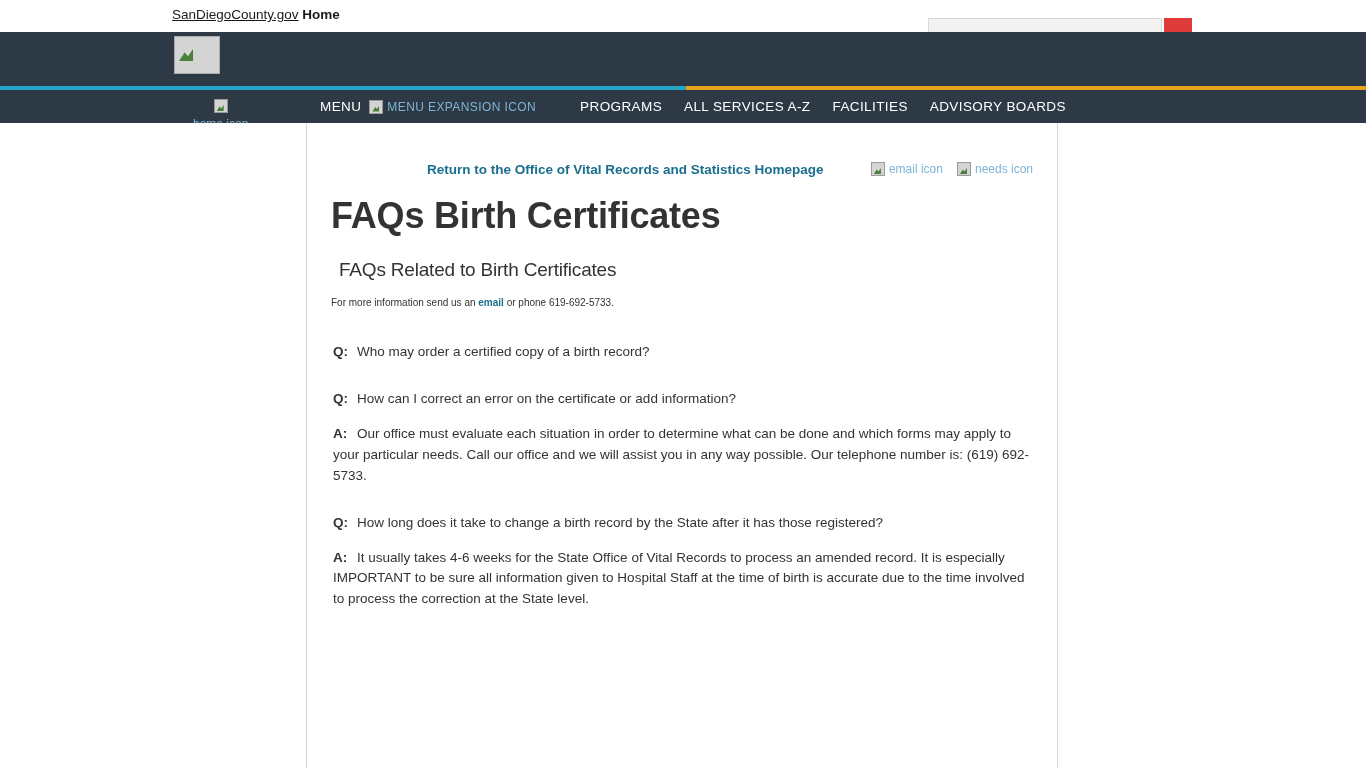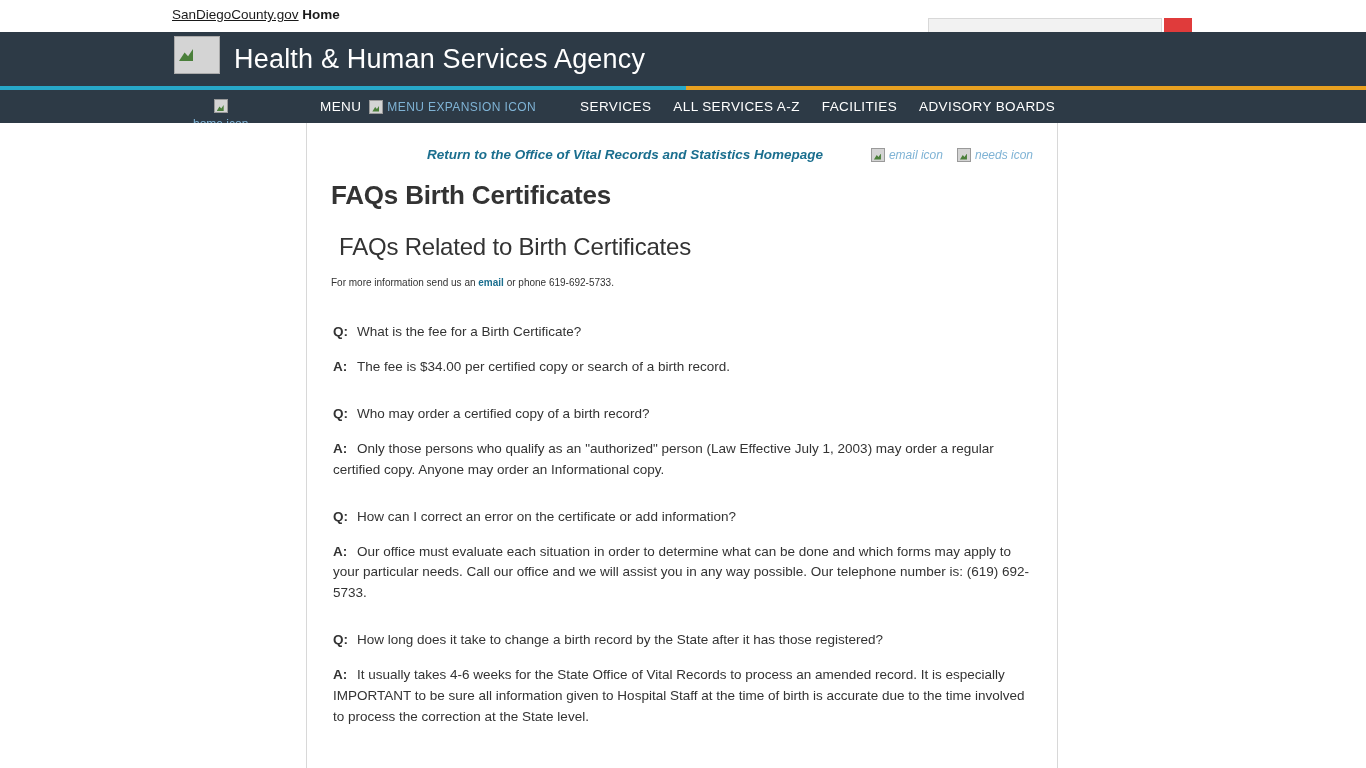--- a/index.html
+++ b/index.html
@@ -167,44 +167,43 @@
     top: 0;
     width: 752px;
     height: 648px;
     border-left: 1px solid #d8d8d8;
     border-right: 1px solid #d8d8d8;
     background: #ffffff;
     padding: 0 24px;
   }
   .util-row {
     display: flex;
-    align-items: center;
-    padding-top: 24px;
+    align-items: flex-start;
+    padding-top: 39px;
     justify-content: flex-end;
     gap: 14px;
-    font-style: italic;
   }
   .return-link {
     font-size: 13.5px;
     font-weight: bold;
     color: #1a6e8e;
     cursor: pointer;
     text-decoration: none;
     margin-right: auto;
     margin-left: 96px;
   }
   h1.page-title {
-    font-size: 26px;
+    font-size: 36px;
     color: #333333;
     margin: 18px 0 0 0;
     font-weight: bold;
     letter-spacing: -0.2px;
   }
   h2.sub-title {
-    font-size: 24px;
+    font-size: 19px;
     color: #333333;
     font-weight: normal;
     margin: 22px 0 0 8px;
     letter-spacing: -0.2px;
   }
   p.intro {
     font-size: 10px;
     color: #333333;
     margin: 14px 0 0 0;
     line-height: 1.5;
@@ -240,40 +239,39 @@
     <span class="underlined">SanDiegoCounty.gov</span><span class="plain"> Home</span>
   </div>
   <div class="search-box"></div>
   <button class="search-btn"></button>
 </div>
 
 <div class="banner">
   <div class="banner-logo">
       <span class="broken"></span>
     </div>
-  <div class="banner-title">Health &amp; Human Services Agency</div>
 </div>
 
 <div class="accent">
   <div class="cyan"></div>
     <div class="gold"></div>
 </div>
 
 <div class="nav">
   <div class="nav-home brokenimg">
     <span class="ph"></span>
       <span>home icon</span>
   </div>
   <div class="nav-items">
     <div class="nav-item first">MENU</div>
     <div class="nav-item nav-menu-expansion brokenimg">
       <span class="ph"></span>
         <span>MENU EXPANSION ICON</span>
     </div>
-    <div class="nav-item">SERVICES</div>
+    <div class="nav-item">PROGRAMS</div>
     <div class="nav-item">ALL SERVICES A-Z</div>
     <div class="nav-item">FACILITIES</div>
     <div class="nav-item">ADVISORY BOARDS</div>
   </div>
 </div>
 
 <div class="page">
   <div class="content-col">
 
     <div class="util-row">
@@ -290,36 +288,25 @@
 
     <h1 class="page-title">FAQs Birth Certificates</h1>
     <h2 class="sub-title">FAQs Related to Birth Certificates</h2>
 
     <p class="intro">
       <span>For more information send us an </span><a>email</a><span> or phone 619-692-5733.</span>
     </p>
 
     <div class="faq">
 
-      <div class="faq-block">
-        <p class="faq-line question">
-          <span class="tag"><span>Q</span><span>:</span></span><span>What is the fee for a Birth Certificate?</span>
-        </p>
-        <p class="faq-line answer">
-          <span class="tag"><span>A</span><span>:</span></span><span>The fee is $34.00 per certified copy or search of a birth record.</span>
-        </p>
-      </div>
 
       <div class="faq-block">
         <p class="faq-line question">
           <span class="tag"><span>Q</span><span>:</span></span><span>Who may order a certified copy of a birth record?</span>
         </p>
-        <p class="faq-line answer">
-          <span class="tag"><span>A</span><span>:</span></span><span>Only those persons who qualify as an "authorized" person (Law Effective July 1, 2003) may order a regular certified copy. Anyone may order an Informational copy.</span>
-        </p>
       </div>
 
       <div class="faq-block">
         <p class="faq-line question">
           <span class="tag"><span>Q</span><span>:</span></span><span>How can I correct an error on the certificate or add information?</span>
         </p>
         <p class="faq-line answer">
           <span class="tag"><span>A</span><span>:</span></span><span>Our office must evaluate each situation in order to determine what can be done and which forms may apply to your particular needs. Call our office and we will assist you in any way possible. Our telephone number is: (619) 692-5733.</span>
         </p>
       </div>

